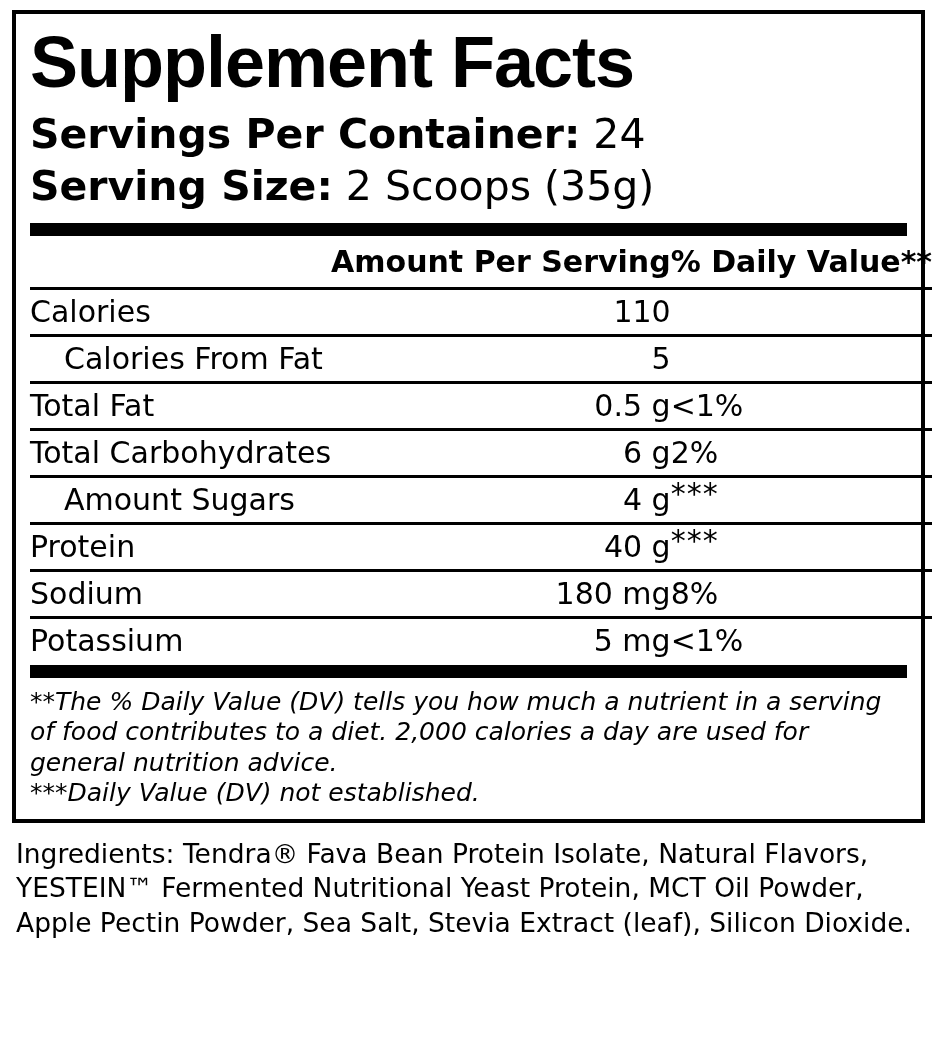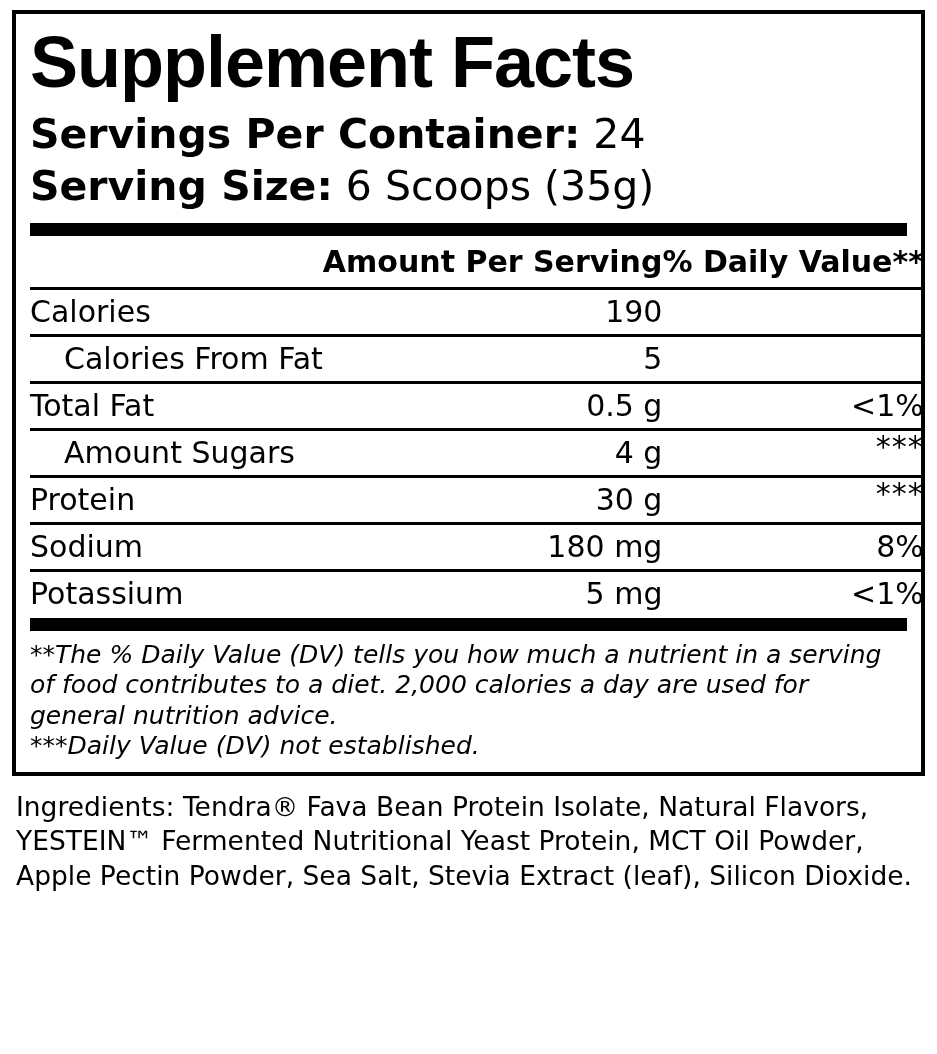--- a/index.html
+++ b/index.html
@@ -73,21 +73,20 @@
   }
   td.name.indent {
     padding-left: 34px;
   }
   td.amount {
     text-align: right;
     white-space: nowrap;
     padding-right: 4px;
   }
   td.dv {
-    text-align: right;
     white-space: nowrap;
   }
   .stars {
     font-size: 30px;
     letter-spacing: 1px;
     position: relative;
     top: -6px;
   }
   .rule-bottom {
     height: 13px;
@@ -122,61 +121,66 @@
 
     <div class="title">Supplement Facts</div>
 
     <div class="servings-line">
       <span class="lbl">Servings Per Container:</span>
       <span>24</span>
     </div>
 
     <div class="servings-line">
       <span class="lbl">Serving Size:</span>
-      <span>6 Scoops (35g)</span>
+      <span>2 Scoops (35g)</span>
     </div>
 
     <div class="rule-thick"></div>
 
     <table class="facts">
       <tbody>
           <tr class="head">
         <td class="name"></td>
         <td class="amount">Amount Per Serving</td>
         <td class="dv">% Daily Value**</td>
       </tr>
 
       <tr>
         <td class="name">Calories</td>
-        <td class="amount">190</td>
+        <td class="amount">110</td>
         <td class="dv"></td>
       </tr>
 
       <tr>
         <td class="name indent">Calories From Fat</td>
         <td class="amount">5</td>
         <td class="dv"></td>
       </tr>
 
       <tr>
         <td class="name">Total Fat</td>
         <td class="amount">0.5 g</td>
         <td class="dv">&lt;1%</td>
       </tr>
 
+      <tr>
+        <td class="name">Total Carbohydrates</td>
+        <td class="amount">6 g</td>
+        <td class="dv">2%</td>
+      </tr>
 
       <tr>
         <td class="name indent">Amount Sugars</td>
         <td class="amount">4 g</td>
         <td class="dv stars">***</td>
       </tr>
 
       <tr>
         <td class="name">Protein</td>
-        <td class="amount">30 g</td>
+        <td class="amount">40 g</td>
         <td class="dv stars">***</td>
       </tr>
 
       <tr>
         <td class="name">Sodium</td>
         <td class="amount">180 mg</td>
         <td class="dv">8%</td>
       </tr>
 
       <tr class="noline">

